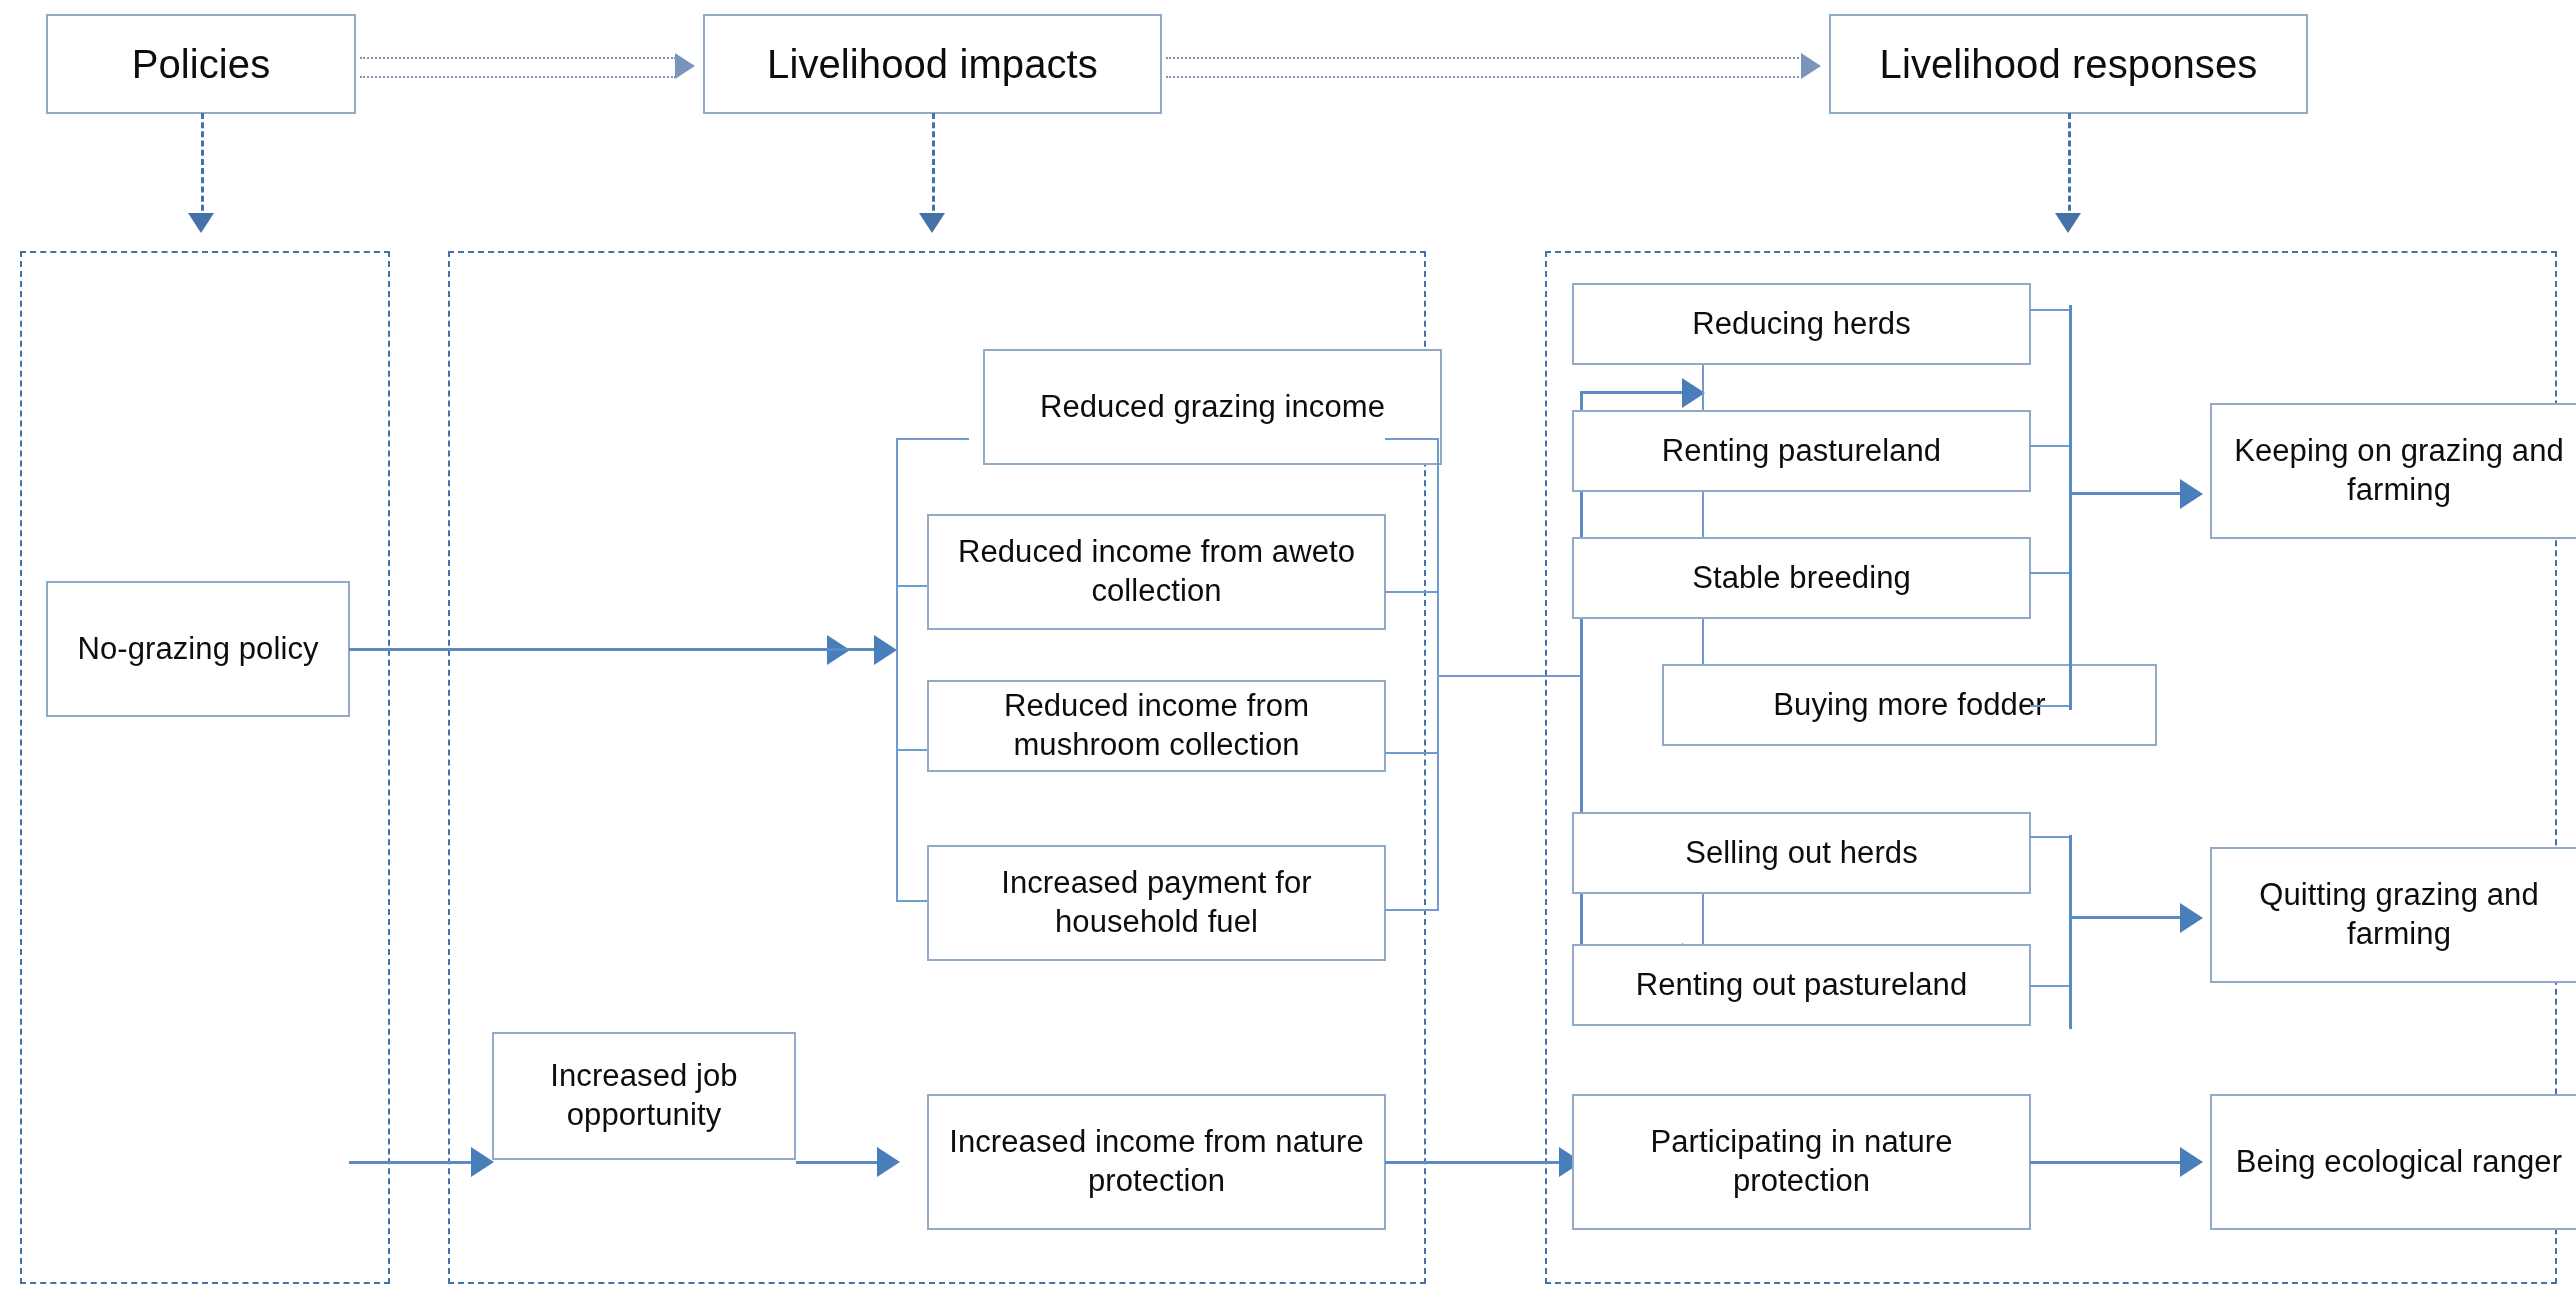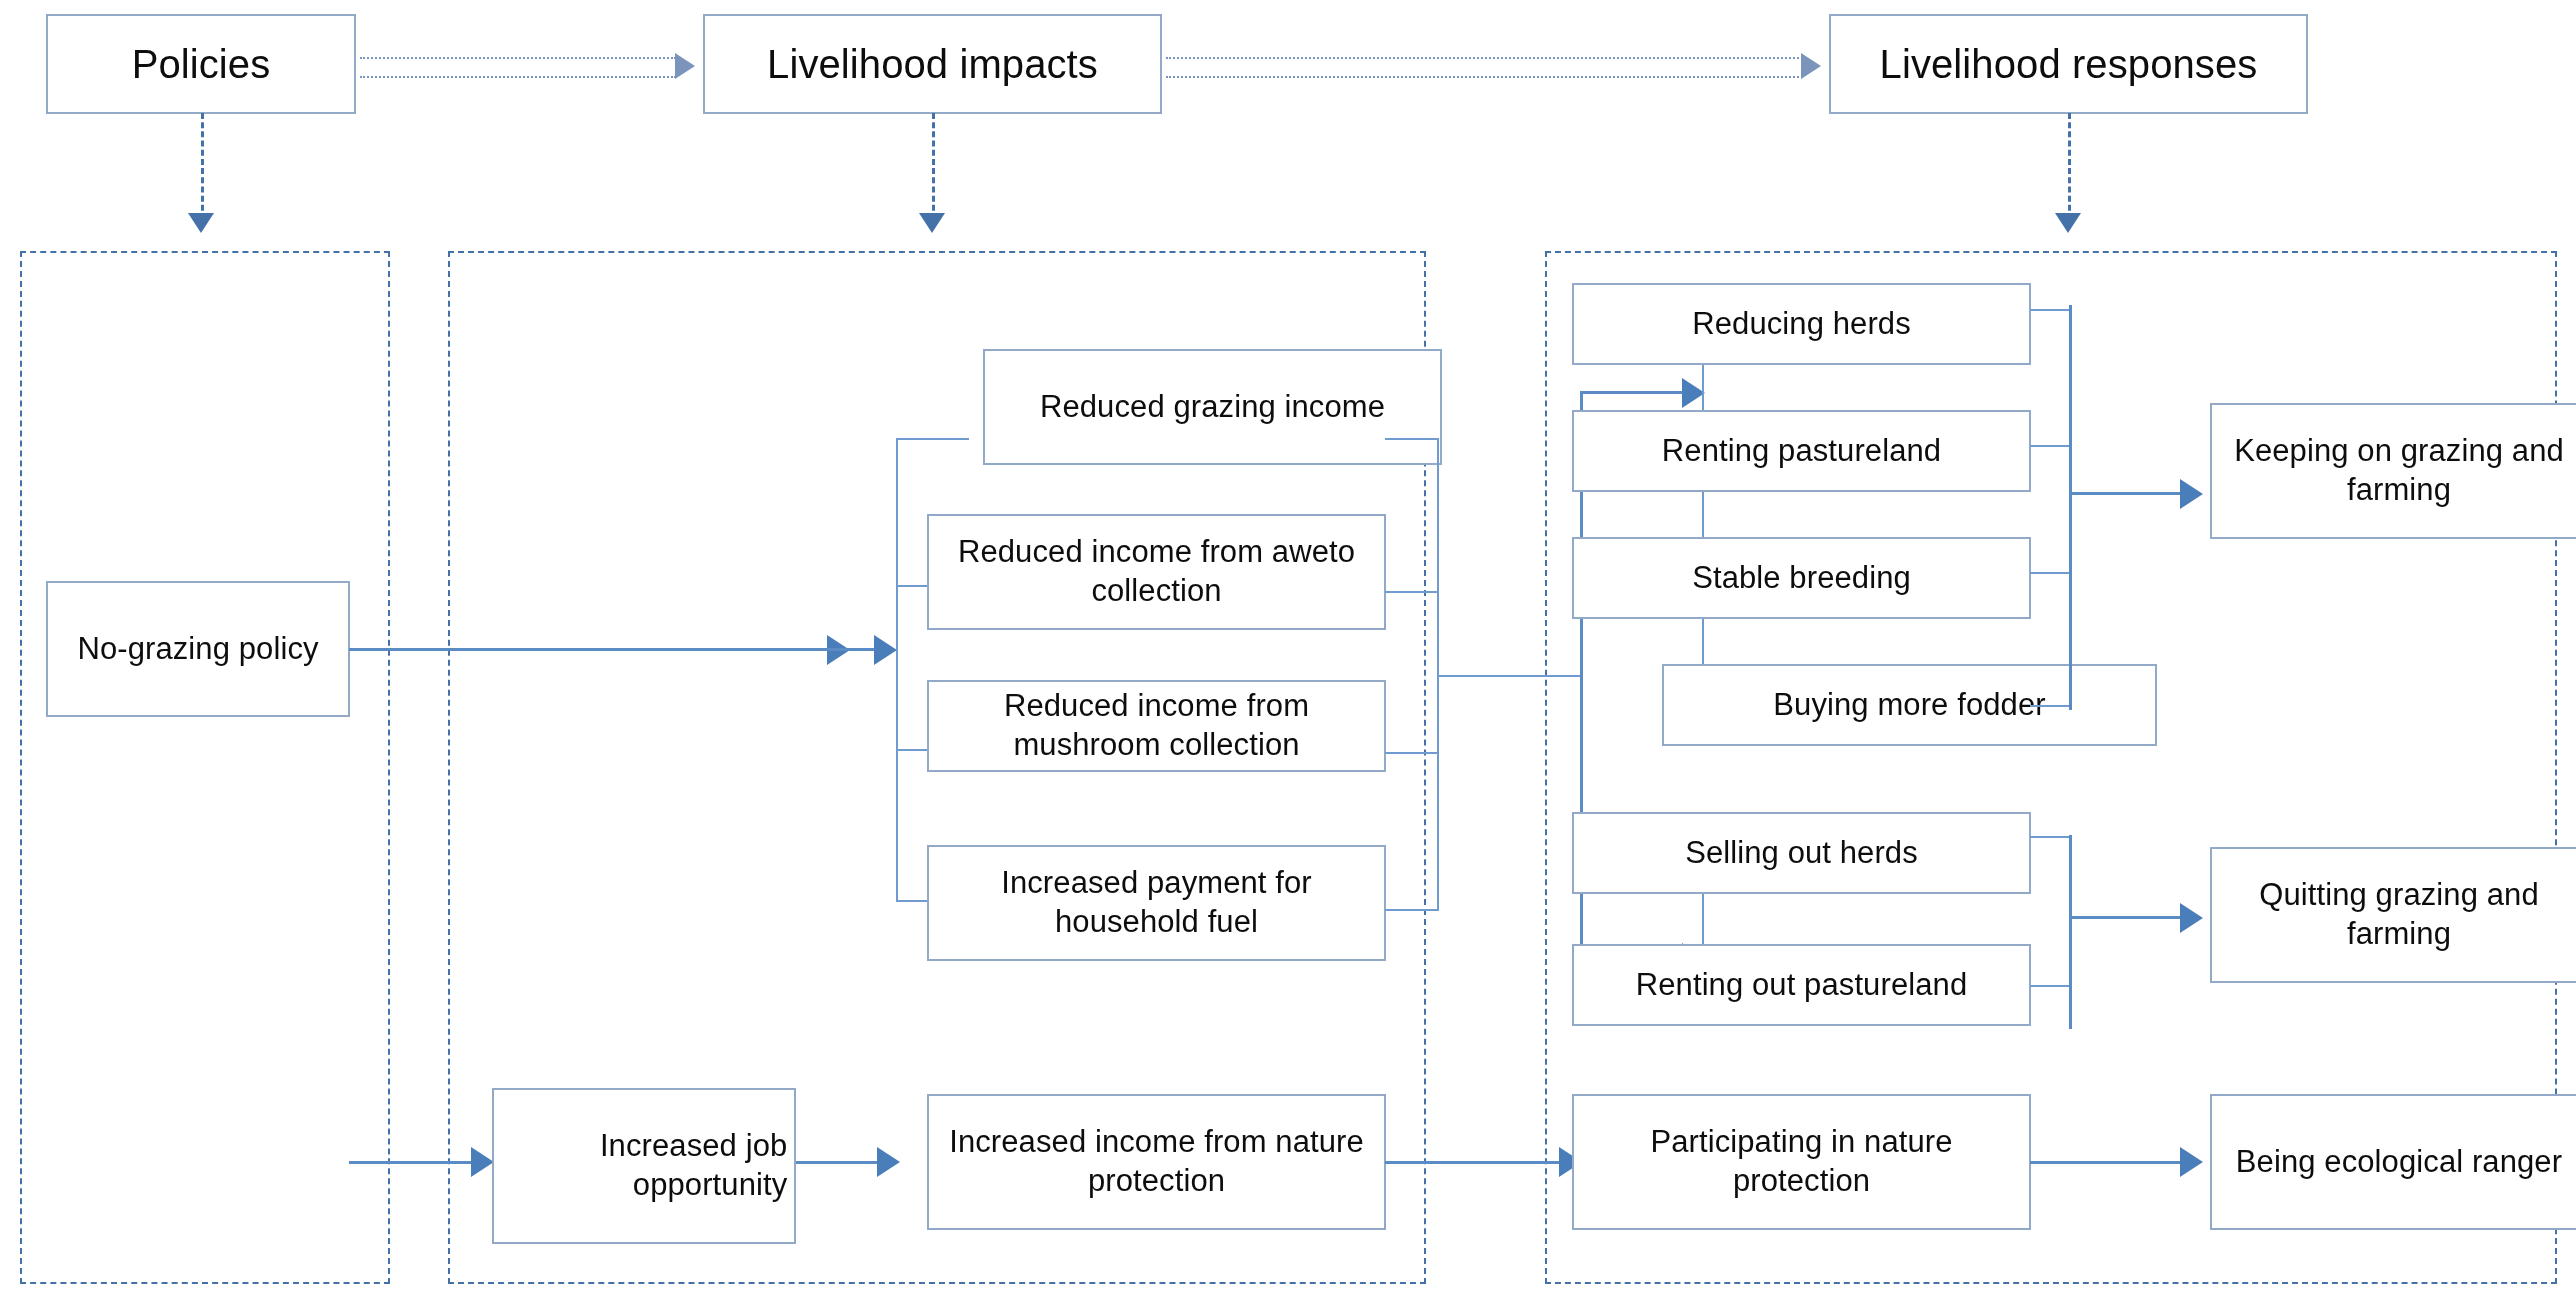--- a/index.html
+++ b/index.html
@@ -176,21 +176,21 @@
 
   <div class="ln h" style="left:1437px; top:675px; width:145px;"></div>
   <div class="ln thick v" style="left:1580px; top:391px; height:567px;"></div>
 
   <div class="ln thick h" style="left:1580px; top:391px; width:108px;"></div>
   <div class="arrow-r" style="left:1682px; top:378px;"></div>
 
   <div class="ln thick h" style="left:1580px; top:956px; width:108px;"></div>
   <div class="arrow-r" style="left:1682px; top:943px;"></div>
 
-  <div class="box" style="left:492px; top:1088px; width:304px; height:156px;text-align:right;">
+  <div class="box" style="left:492px; top:1032px; width:304px; height:128px;">
     <span class="txt">Increased job opportunity</span>
   </div>
 
   <div class="ln thick h" style="left:796px; top:1161px; width:88px;"></div>
   <div class="arrow-r" style="left:877px; top:1147px;"></div>
 
   <div class="box" style="left:927px; top:1094px; width:459px; height:136px;">
     <span class="txt">Increased income from nature protection</span>
   </div>
 

